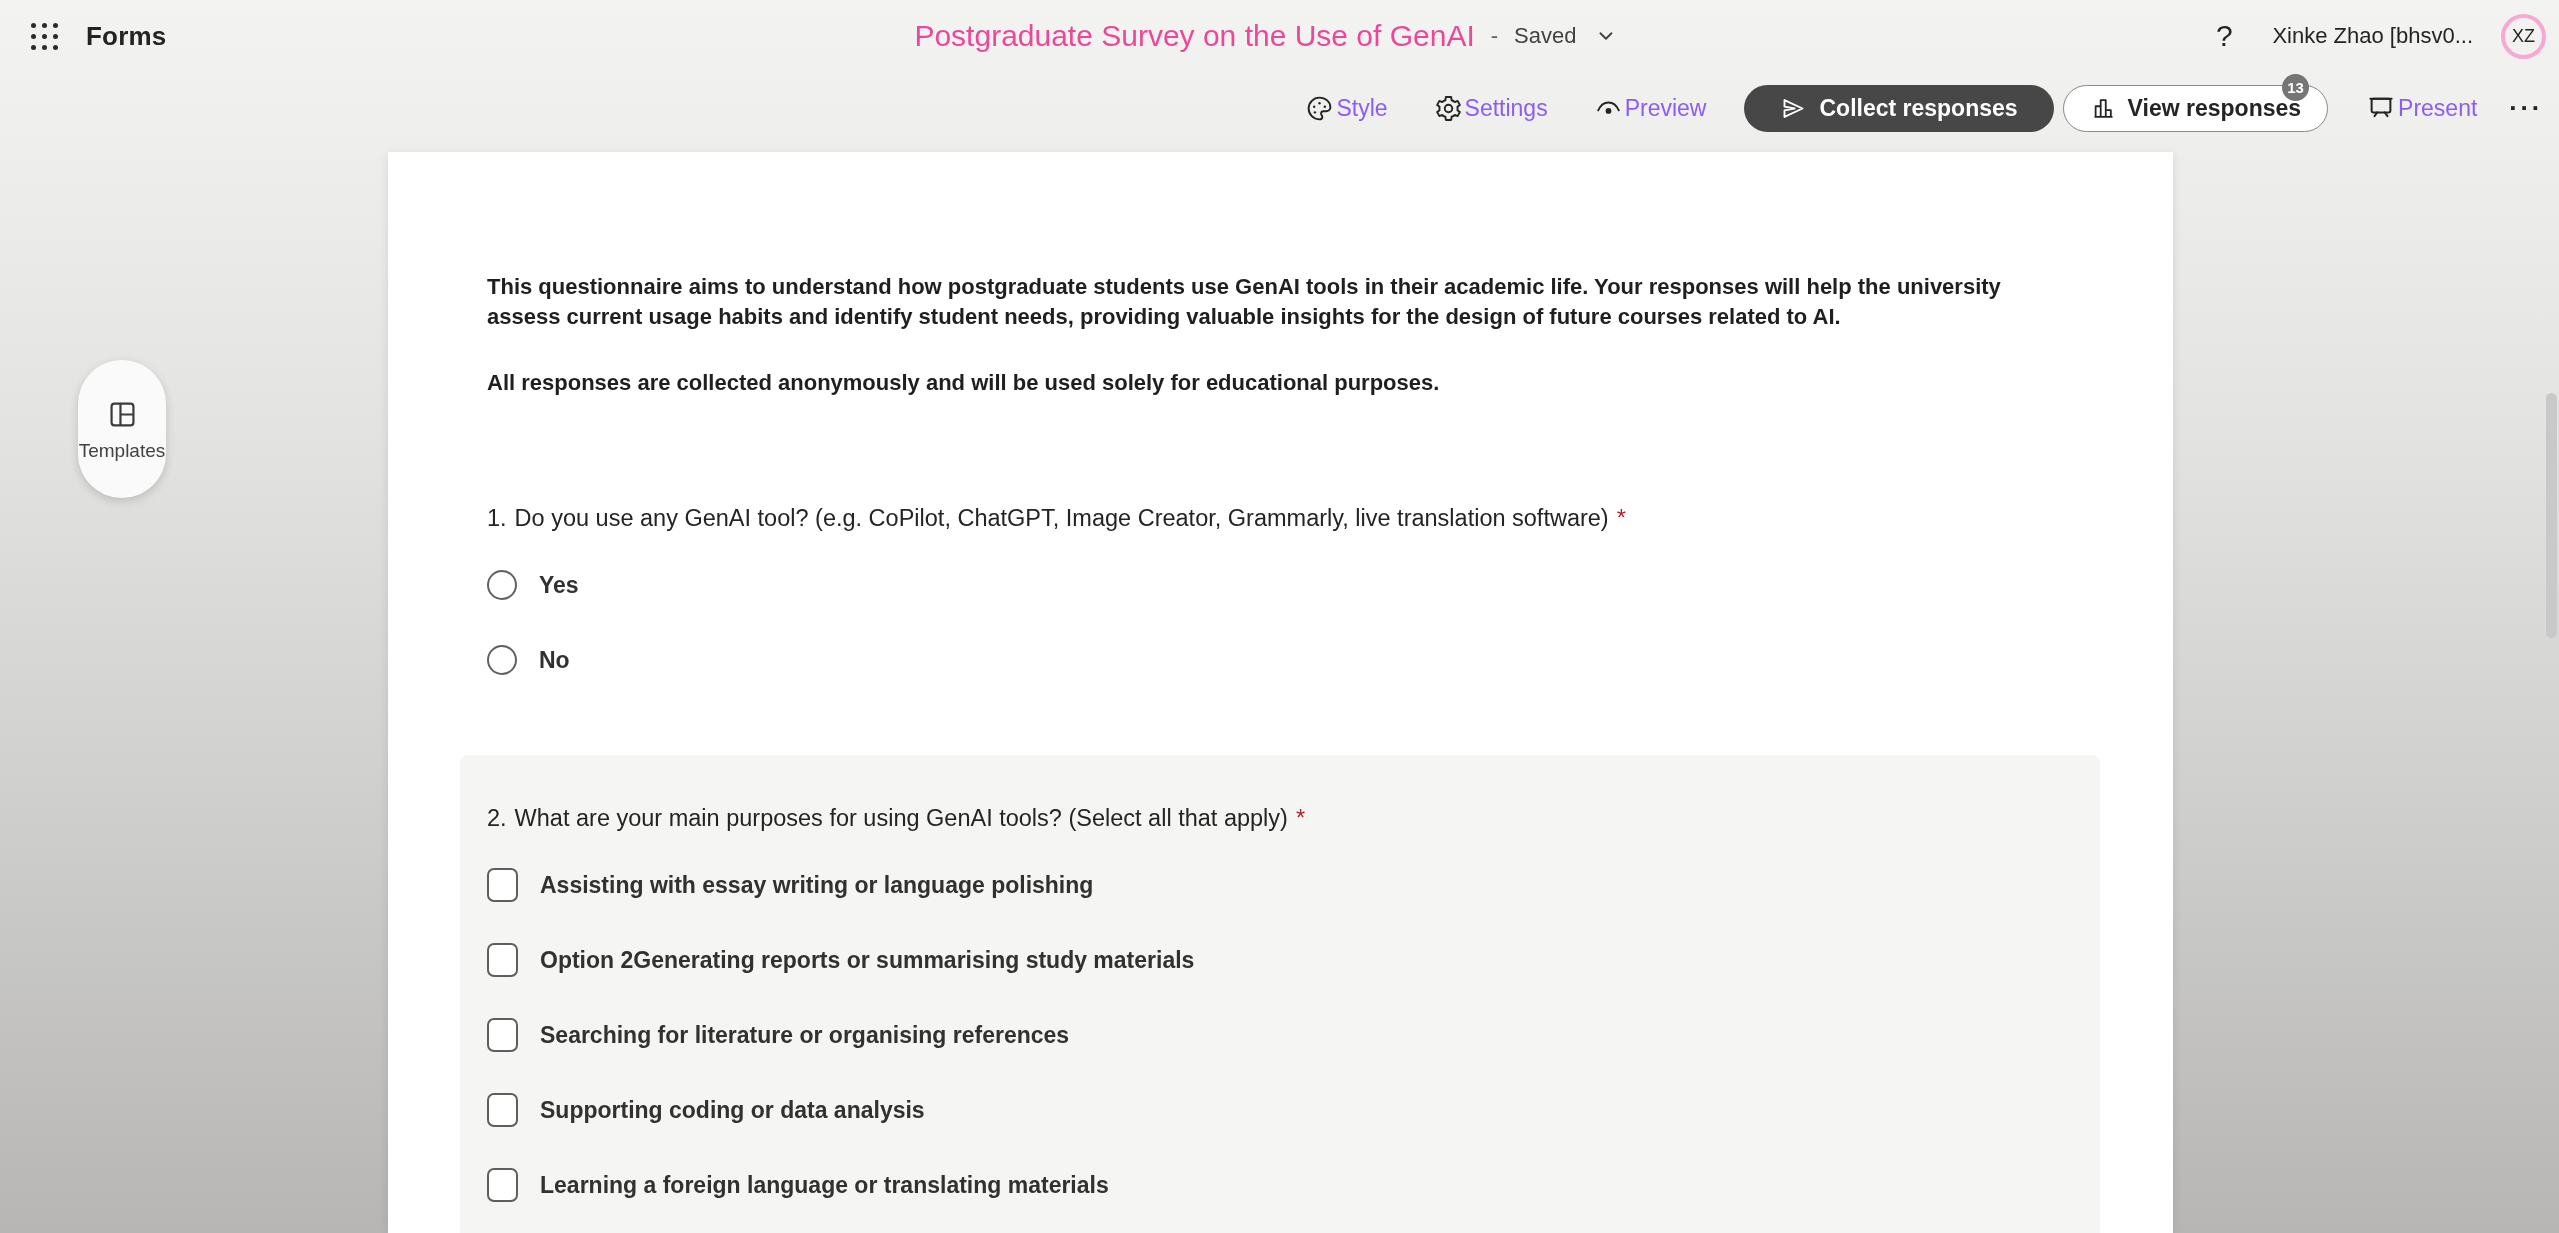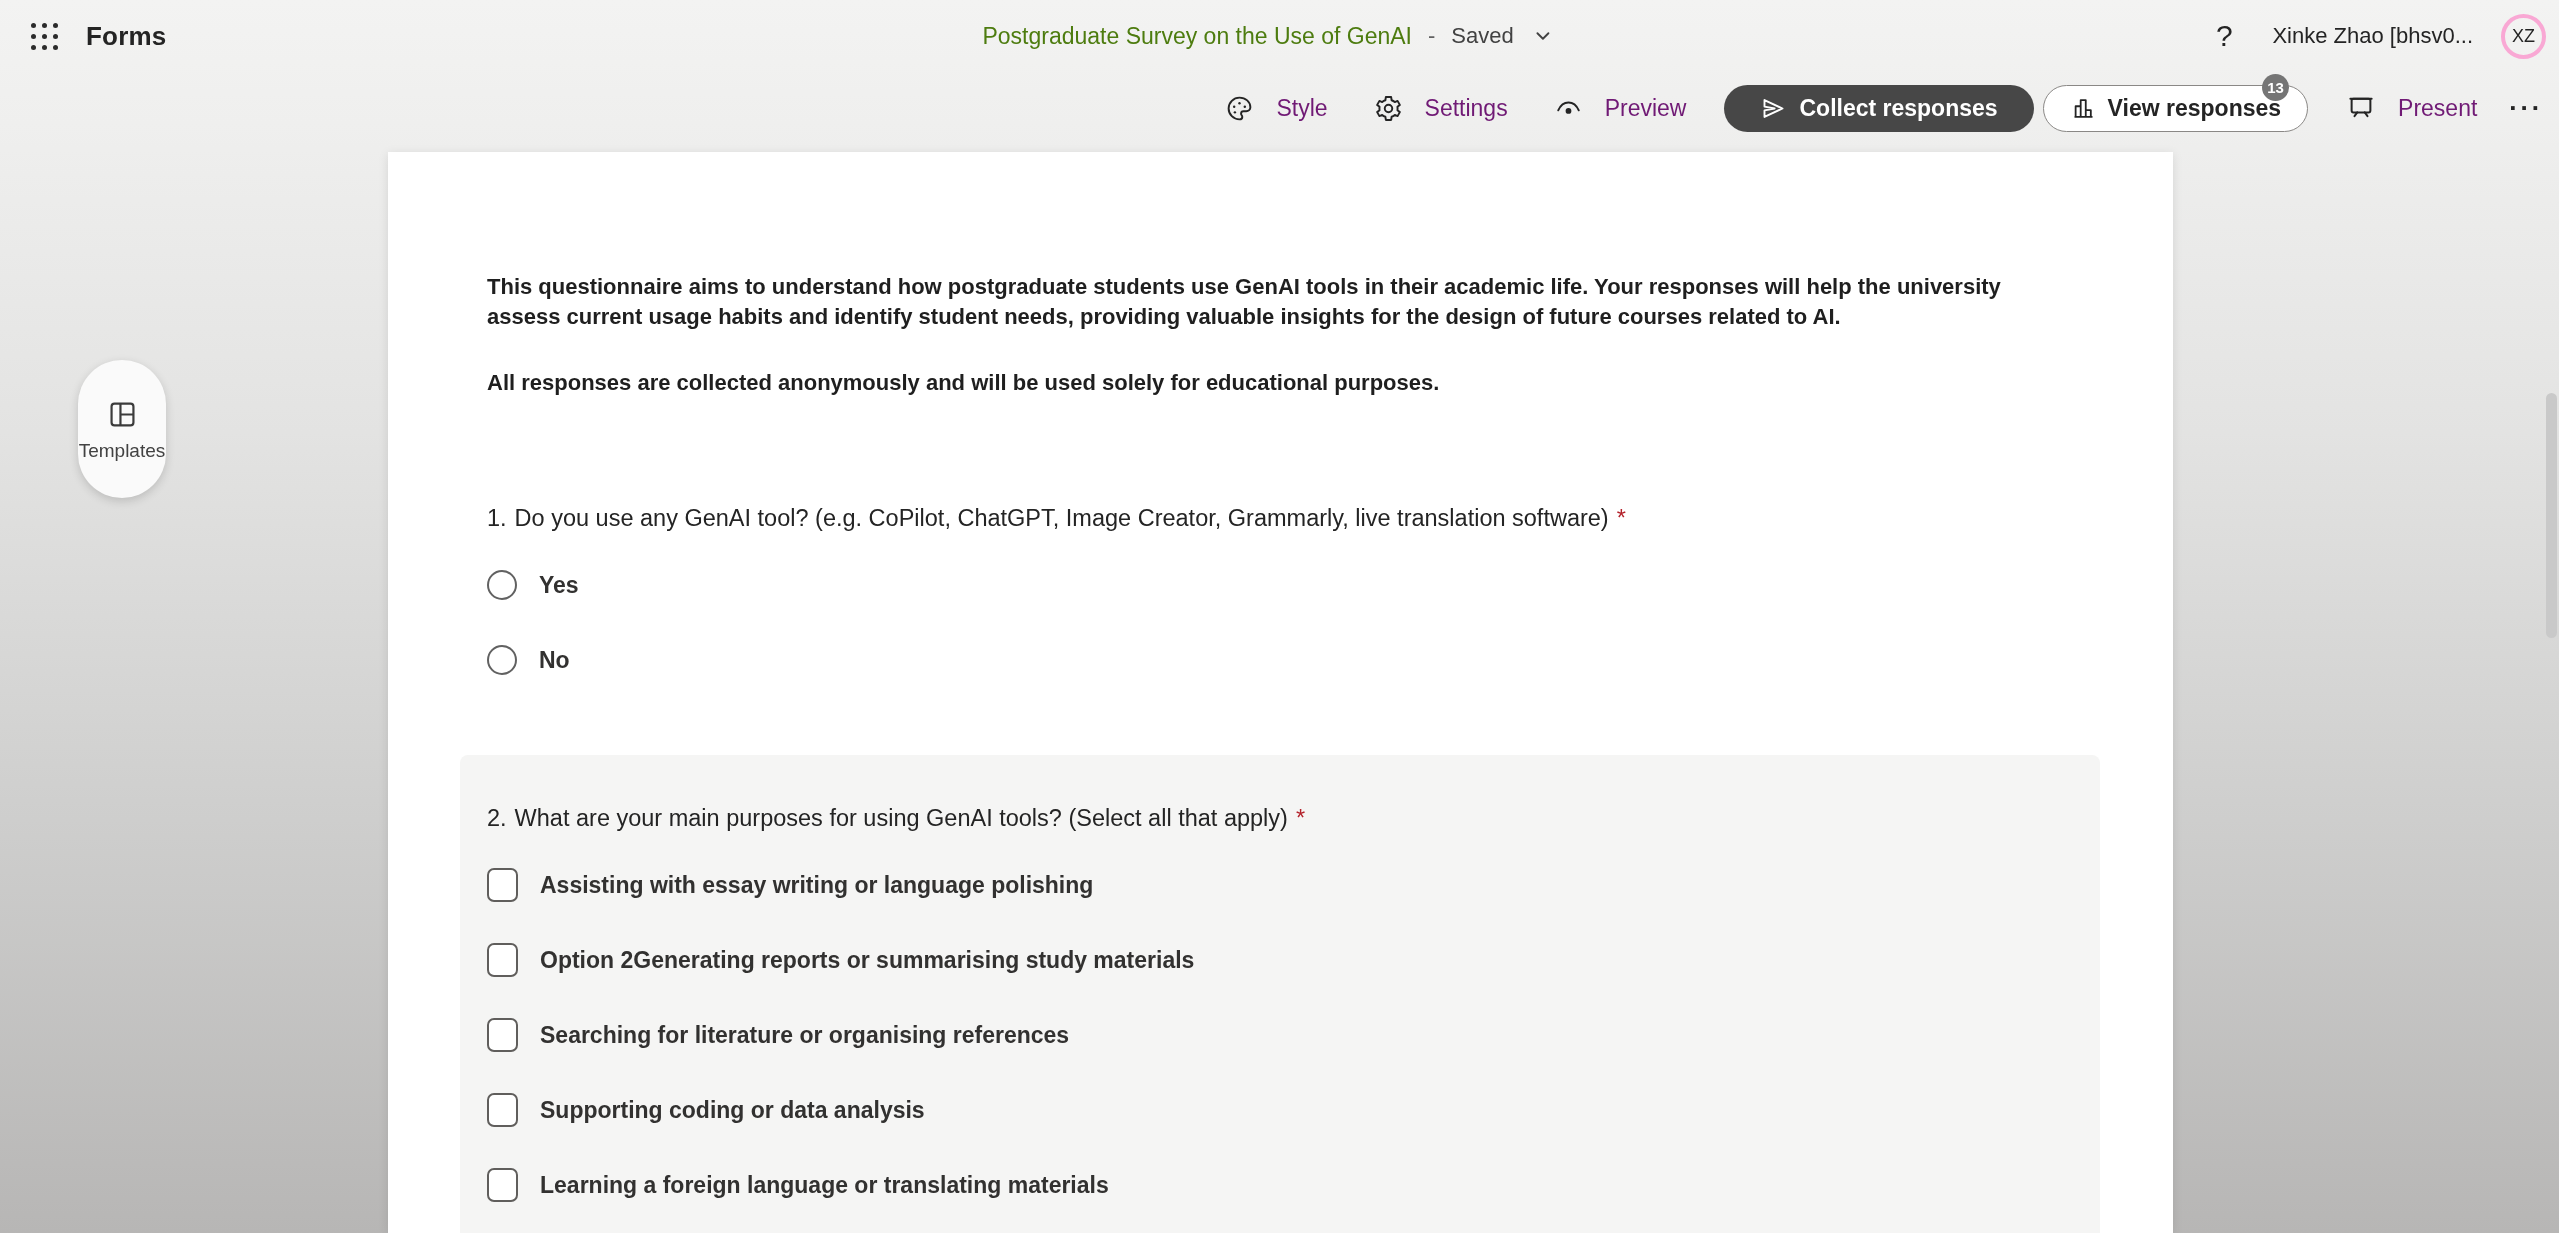--- a/index.html
+++ b/index.html
@@ -13,33 +13,33 @@
 
   
   .header { position:absolute; top:0; left:0; width:100%; height:72px; }
   .header-left { position:absolute; left:24px; top:0; height:72px; display:flex; align-items:center; gap:22px; }
   .waffle { width:40px; height:40px; display:flex; align-items:center; justify-content:center; cursor:pointer; }
   .waffle-grid { display:grid; grid-template-columns:repeat(3,5px); grid-template-rows:repeat(3,5px); gap:6px; }
   .waffle-grid i { width:5px; height:5px; border-radius:50%; background:#2b2b2b; }
   .app-name { font-size:26px; font-weight:700; letter-spacing:0.2px; }
 
   .title-group { position:absolute; left:50%; top:0; transform:translateX(-52%); height:72px; display:flex; align-items:center; gap:16px; }
-  .doc-title { font-size:23px; color:#4d7c0f; }
+  .doc-title { font-size:30px; color:#ec4899; }
   .title-sep { font-size:22px; color:#616161; }
   .save-status { font-size:22px; color:#424242; }
   .chev { display:flex; align-items:center; margin-left:2px; cursor:pointer; }
 
   .header-right { position:absolute; right:13px; top:0; height:72px; display:flex; align-items:center; gap:28px; }
   .help-btn { font-size:30px; font-weight:300; color:#242424; width:40px; text-align:center; cursor:pointer; }
   .user-name { font-size:22px; color:#242424; white-space:nowrap; }
   .avatar { width:45px; height:45px; border-radius:50%; border:4px solid #f9a8d4; display:flex; align-items:center; justify-content:center; font-size:18px; color:#242424; background:transparent; cursor:pointer; }
 
   
   .toolbar { position:absolute; top:72px; right:16px; height:72px; display:flex; align-items:center; }
-  .tool-item { display:flex; align-items:center; gap:22px; font-size:23px; color:#701a75; cursor:pointer; padding:8px 10px; border-radius:6px; }
+  .tool-item { display:flex; align-items:center; gap:2px; font-size:23px; color:#8b5cf6; cursor:pointer; padding:8px 10px; border-radius:6px; }
   .tool-item + .tool-item { margin-left:26px; }
   .pill { display:flex; align-items:center; justify-content:center; height:47px; border-radius:24px; cursor:pointer; }
   .pill-primary { background:#474747; color:#ffffff; font-size:23px; font-weight:700; gap:12px; padding:0 36px; margin-left:28px; }
   .pill-secondary { position:relative; background:#ffffff; border:1px solid #8a8886; color:#242424; font-size:23px; font-weight:700; gap:11px; padding:0 26px; margin-left:9px; }
   .badge { position:absolute; top:-12px; right:18px; min-width:27px; height:27px; border-radius:14px; background:#757575; color:#ffffff; font-size:15px; font-weight:700; display:flex; align-items:center; justify-content:center; padding:0 4px; }
   .present-item { margin-left:28px; }
   .more-btn { margin-left:22px; font-size:26px; font-weight:700; letter-spacing:4px; color:#242424; cursor:pointer; transform:translateY(-7px); }
 
   
   .templates-btn { position:absolute; left:78px; top:360px; width:88px; height:138px; border-radius:46px; background:#fafafa; box-shadow:0 3px 10px rgba(0,0,0,0.16); display:flex; flex-direction:column; align-items:center; justify-content:center; gap:8px; cursor:pointer; }

